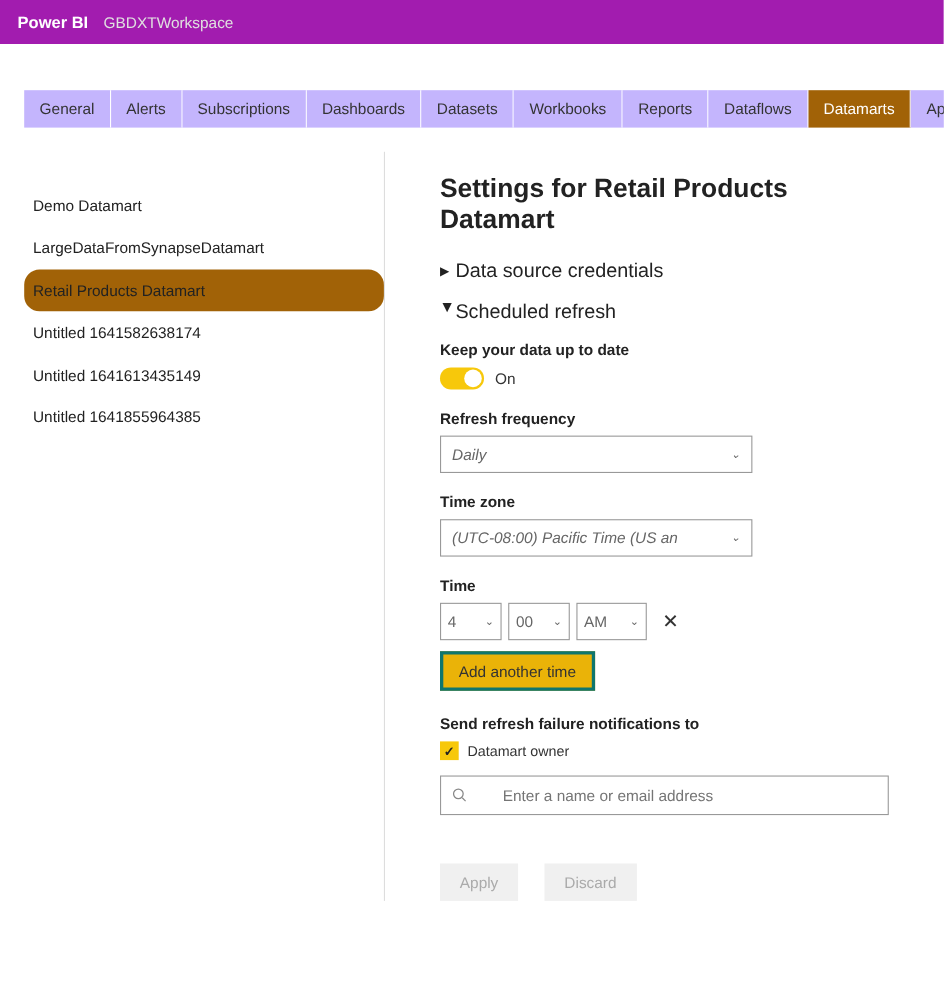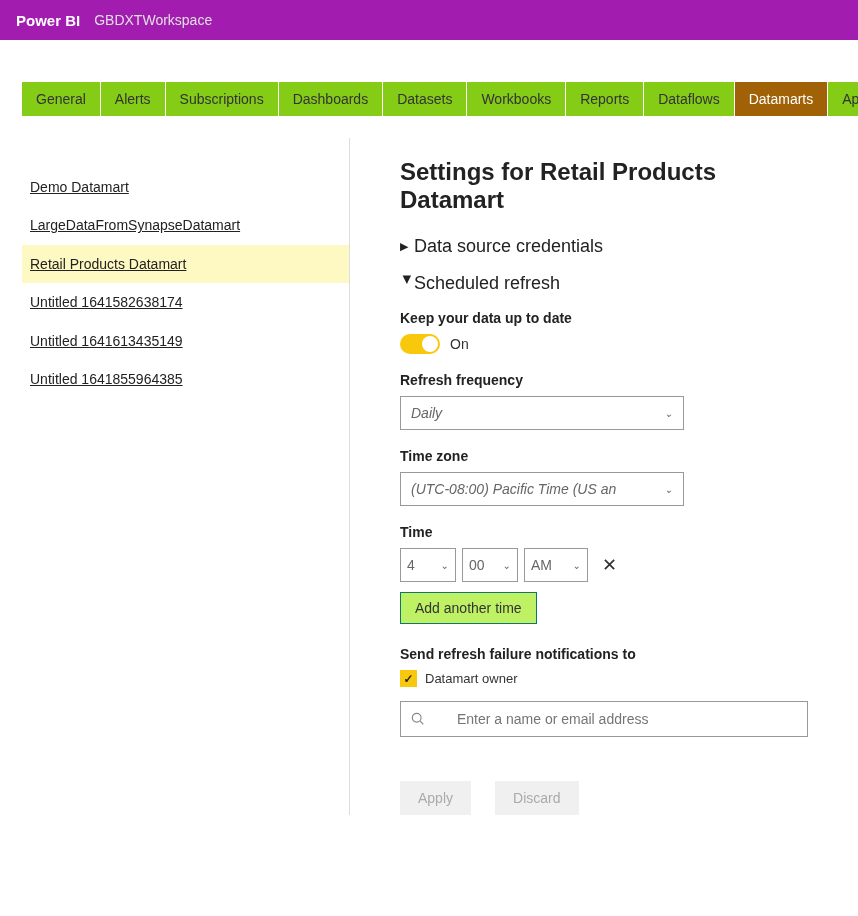--- a/index.html
+++ b/index.html
@@ -15,21 +15,21 @@
   }
   .header .brand { color: #fff; font-weight: 600; font-size: 15px; margin-right: 14px; }
   .header .workspace { color: #e0e0e0; font-size: 14px; }
 
   .tabs-row {
     margin: 42px 0 0 22px;
     display: flex;
     gap: 0;
   }
   .tab {
-    background: #84cc16;
+    background: #c4b5fd;
     color: #333;
     padding: 9px 14px;
     font-size: 14px;
     cursor: pointer;
     border-right: 1px solid #fff;
   }
   .tab.active {
     background: #a16207;
     color: #fff;
   }
@@ -44,24 +44,24 @@
     padding-top: 30px;
     padding-bottom: 40px;
   }
   .sidebar-item {
     padding: 8px 0 8px 8px;
     margin: 0;
     cursor: pointer;
     color: #222;
     font-size: 14px;
     line-height: 1.6;
-    text-decoration: underline;
   }
   .sidebar-item.selected {
-    background: #fef9c3;
+    background: #a16207;
+    border-radius: 14px;
   }
 
   .main {
     padding: 20px 0 0 50px;
     width: 450px;
   }
   .page-title {
     font-size: 24px;
     font-weight: 700;
     color: #222;
@@ -106,22 +106,22 @@
   }
   .select.w-full { width: 284px; font-style: italic; }
   .select.w-sm { width: 56px; padding: 0 6px; }
   .select.w-md { width: 64px; padding: 0 6px; }
   .select .chev { font-size: 10px; color: #666; }
 
   .time-row { display: flex; align-items: center; gap: 6px; }
   .remove-x { margin-left: 8px; font-size: 18px; color: #333; cursor: pointer; font-weight: 300; }
 
   .btn {
-    border: 1px solid #0f766e;
-    background: #bef264;
+    border: 3px solid #0f766e;
+    background: #eab308;
     padding: 7px 14px;
     font-size: 14px;
     cursor: pointer;
     color: #333;
   }
   .btn-row { margin-top: 10px; }
 
   .checkbox-row { display: flex; align-items: center; gap: 8px; margin-top: 8px; }
   .checkbox {
     width: 17px; height: 17px; background: #f7c80b;

